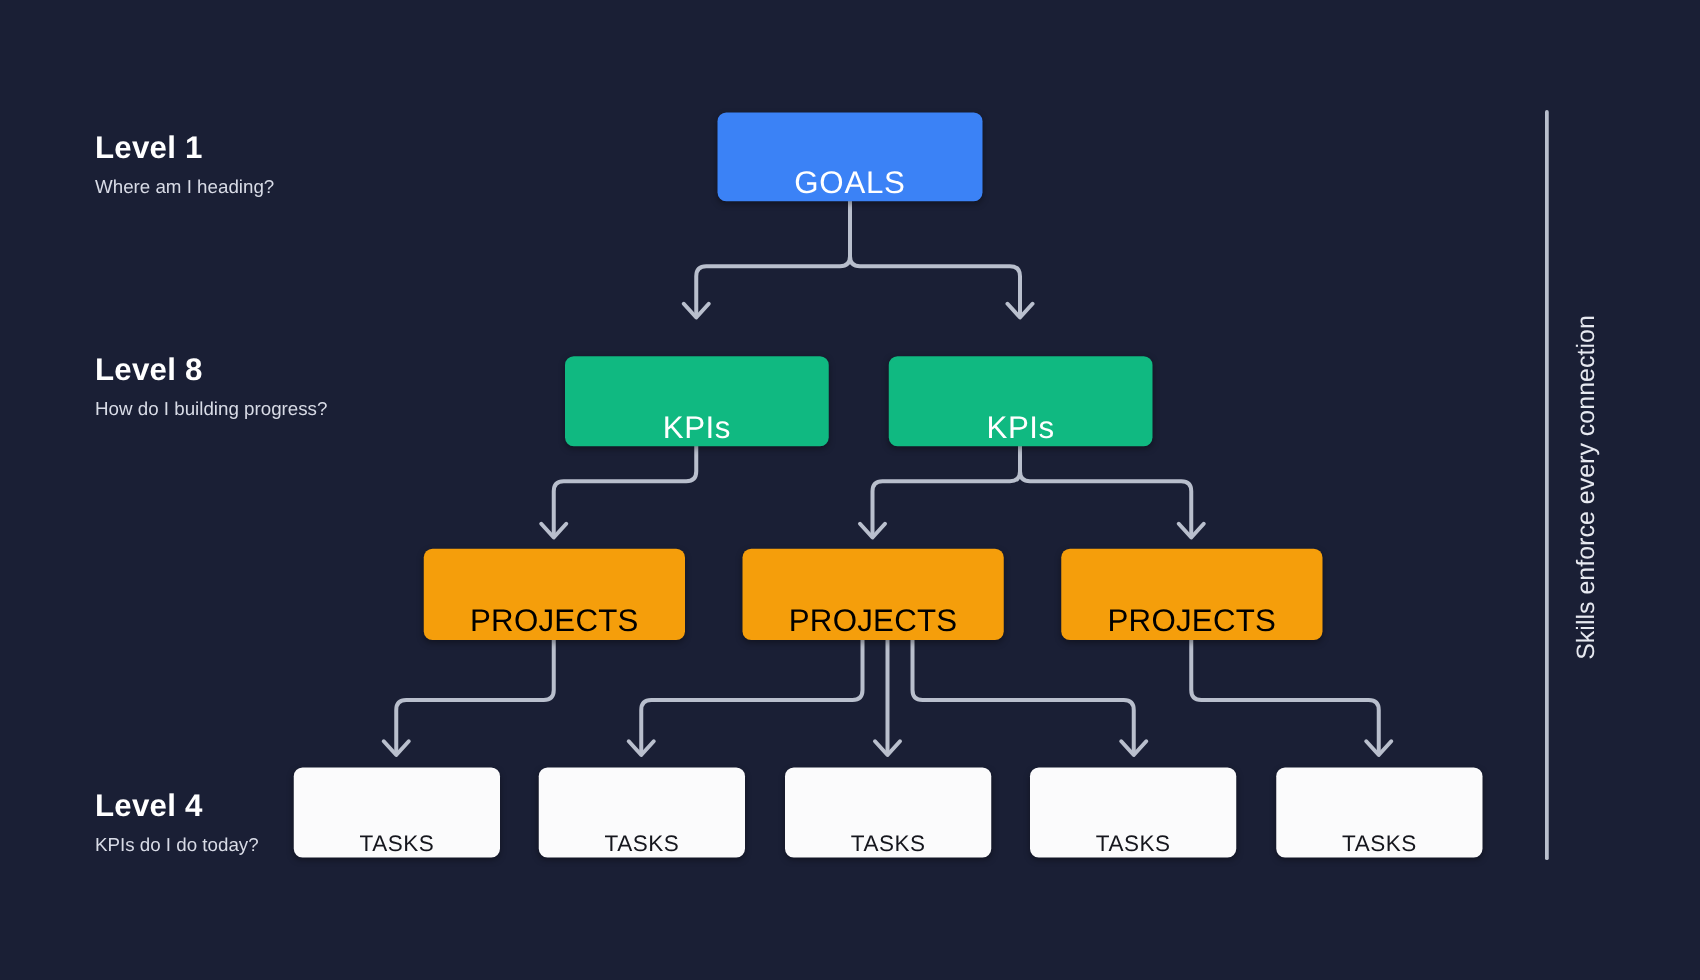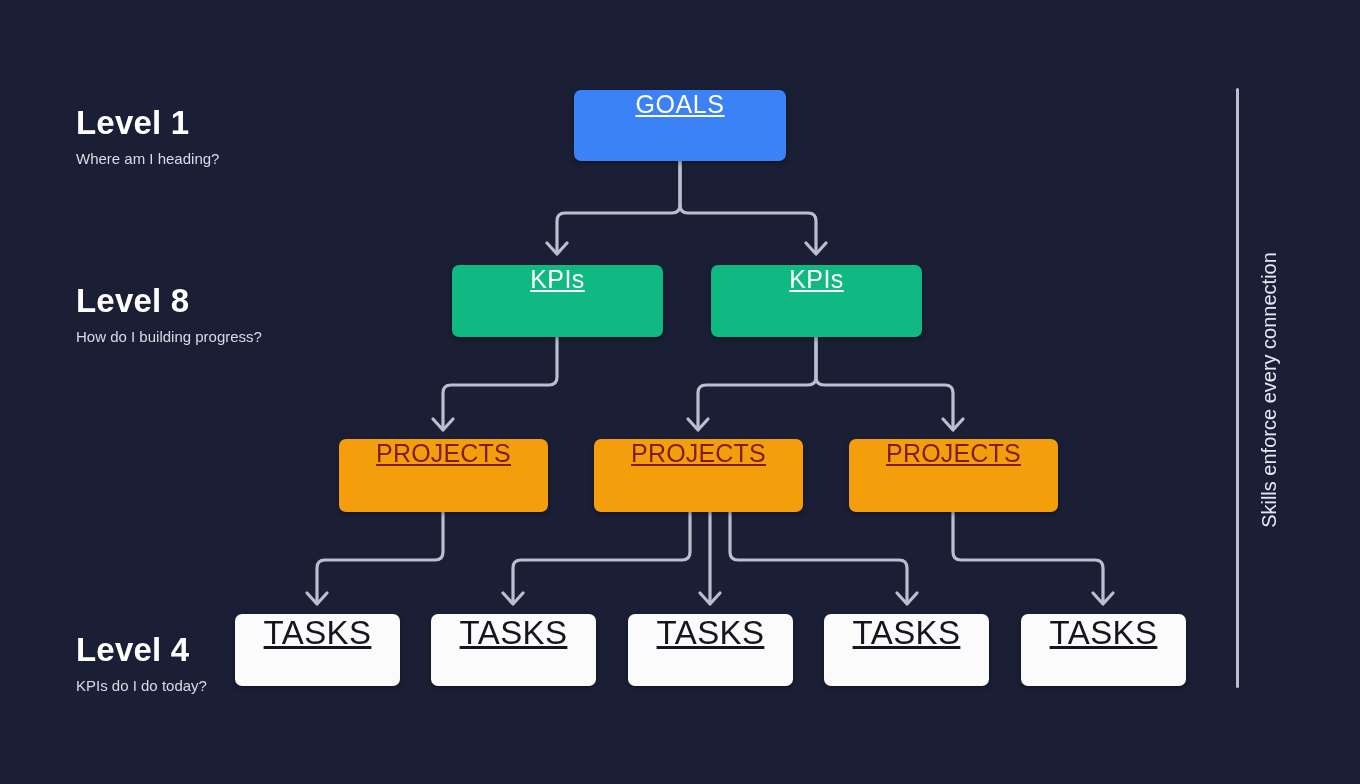--- a/index.html
+++ b/index.html
@@ -7,45 +7,44 @@
     width:1360px; height:784px;
     background:#1a1f35;
     font-family:"Liberation Sans", sans-serif;
     overflow:hidden;
   }
   #stage { position:relative; width:1360px; height:784px; }
 
   
   .level-label { position:absolute; left:76px; }
   .level-title {
-    font-size:33px; font-weight:bold; color:#ffffff;
+    font-size:25px; font-weight:bold; color:#ffffff;
     letter-spacing:0.2px; line-height:1.15;
   }
   .level-sub {
     font-size:15px; color:#d8dbe6; line-height:1.42;
     margin-top:6px; max-width:330px;
   }
 
   
   .node {
     position:absolute; display:flex;
-    align-items:flex-start; justify-content:center;
+    align-items:flex-end; justify-content:center;
     border-radius:7px; text-align:center;
     box-shadow:0 2px 5px rgba(0,0,0,0.35);
-    text-decoration:underline;
   }
   .node span { display:block; }
   .node-goals   { background:#3b82f6; color:#ffffff; }
   .node-goals span   { font-size:25px; letter-spacing:0.6px; }
-  .node-kpi     { background:#10b981; color:#ffffff; }
+  .node-kpi     { background:#10b981; color:#ffffff;margin-top:20px; }
   .node-kpi span     { font-size:25px; letter-spacing:0.4px; }
-  .node-project { background:#f59e0b; color:#7f1d1d; }
+  .node-project { background:#f59e0b; color:#000000; }
   .node-project span { font-size:25px; letter-spacing:0.2px; }
   .node-task    { background:#fbfbfc; color:#15161d; }
-  .node-task span    { font-size:33px; letter-spacing:0.4px; }
+  .node-task span    { font-size:18px; letter-spacing:0.4px; }
 
   
   #wires { position:absolute; inset:0; width:1360px; height:784px; pointer-events:none; }
 
   
   #side-rail {
     position:absolute; left:1236px; top:88px;
     width:3px; height:600px; background:#b9bfcd; border-radius:2px;
   }
   #side-caption {

